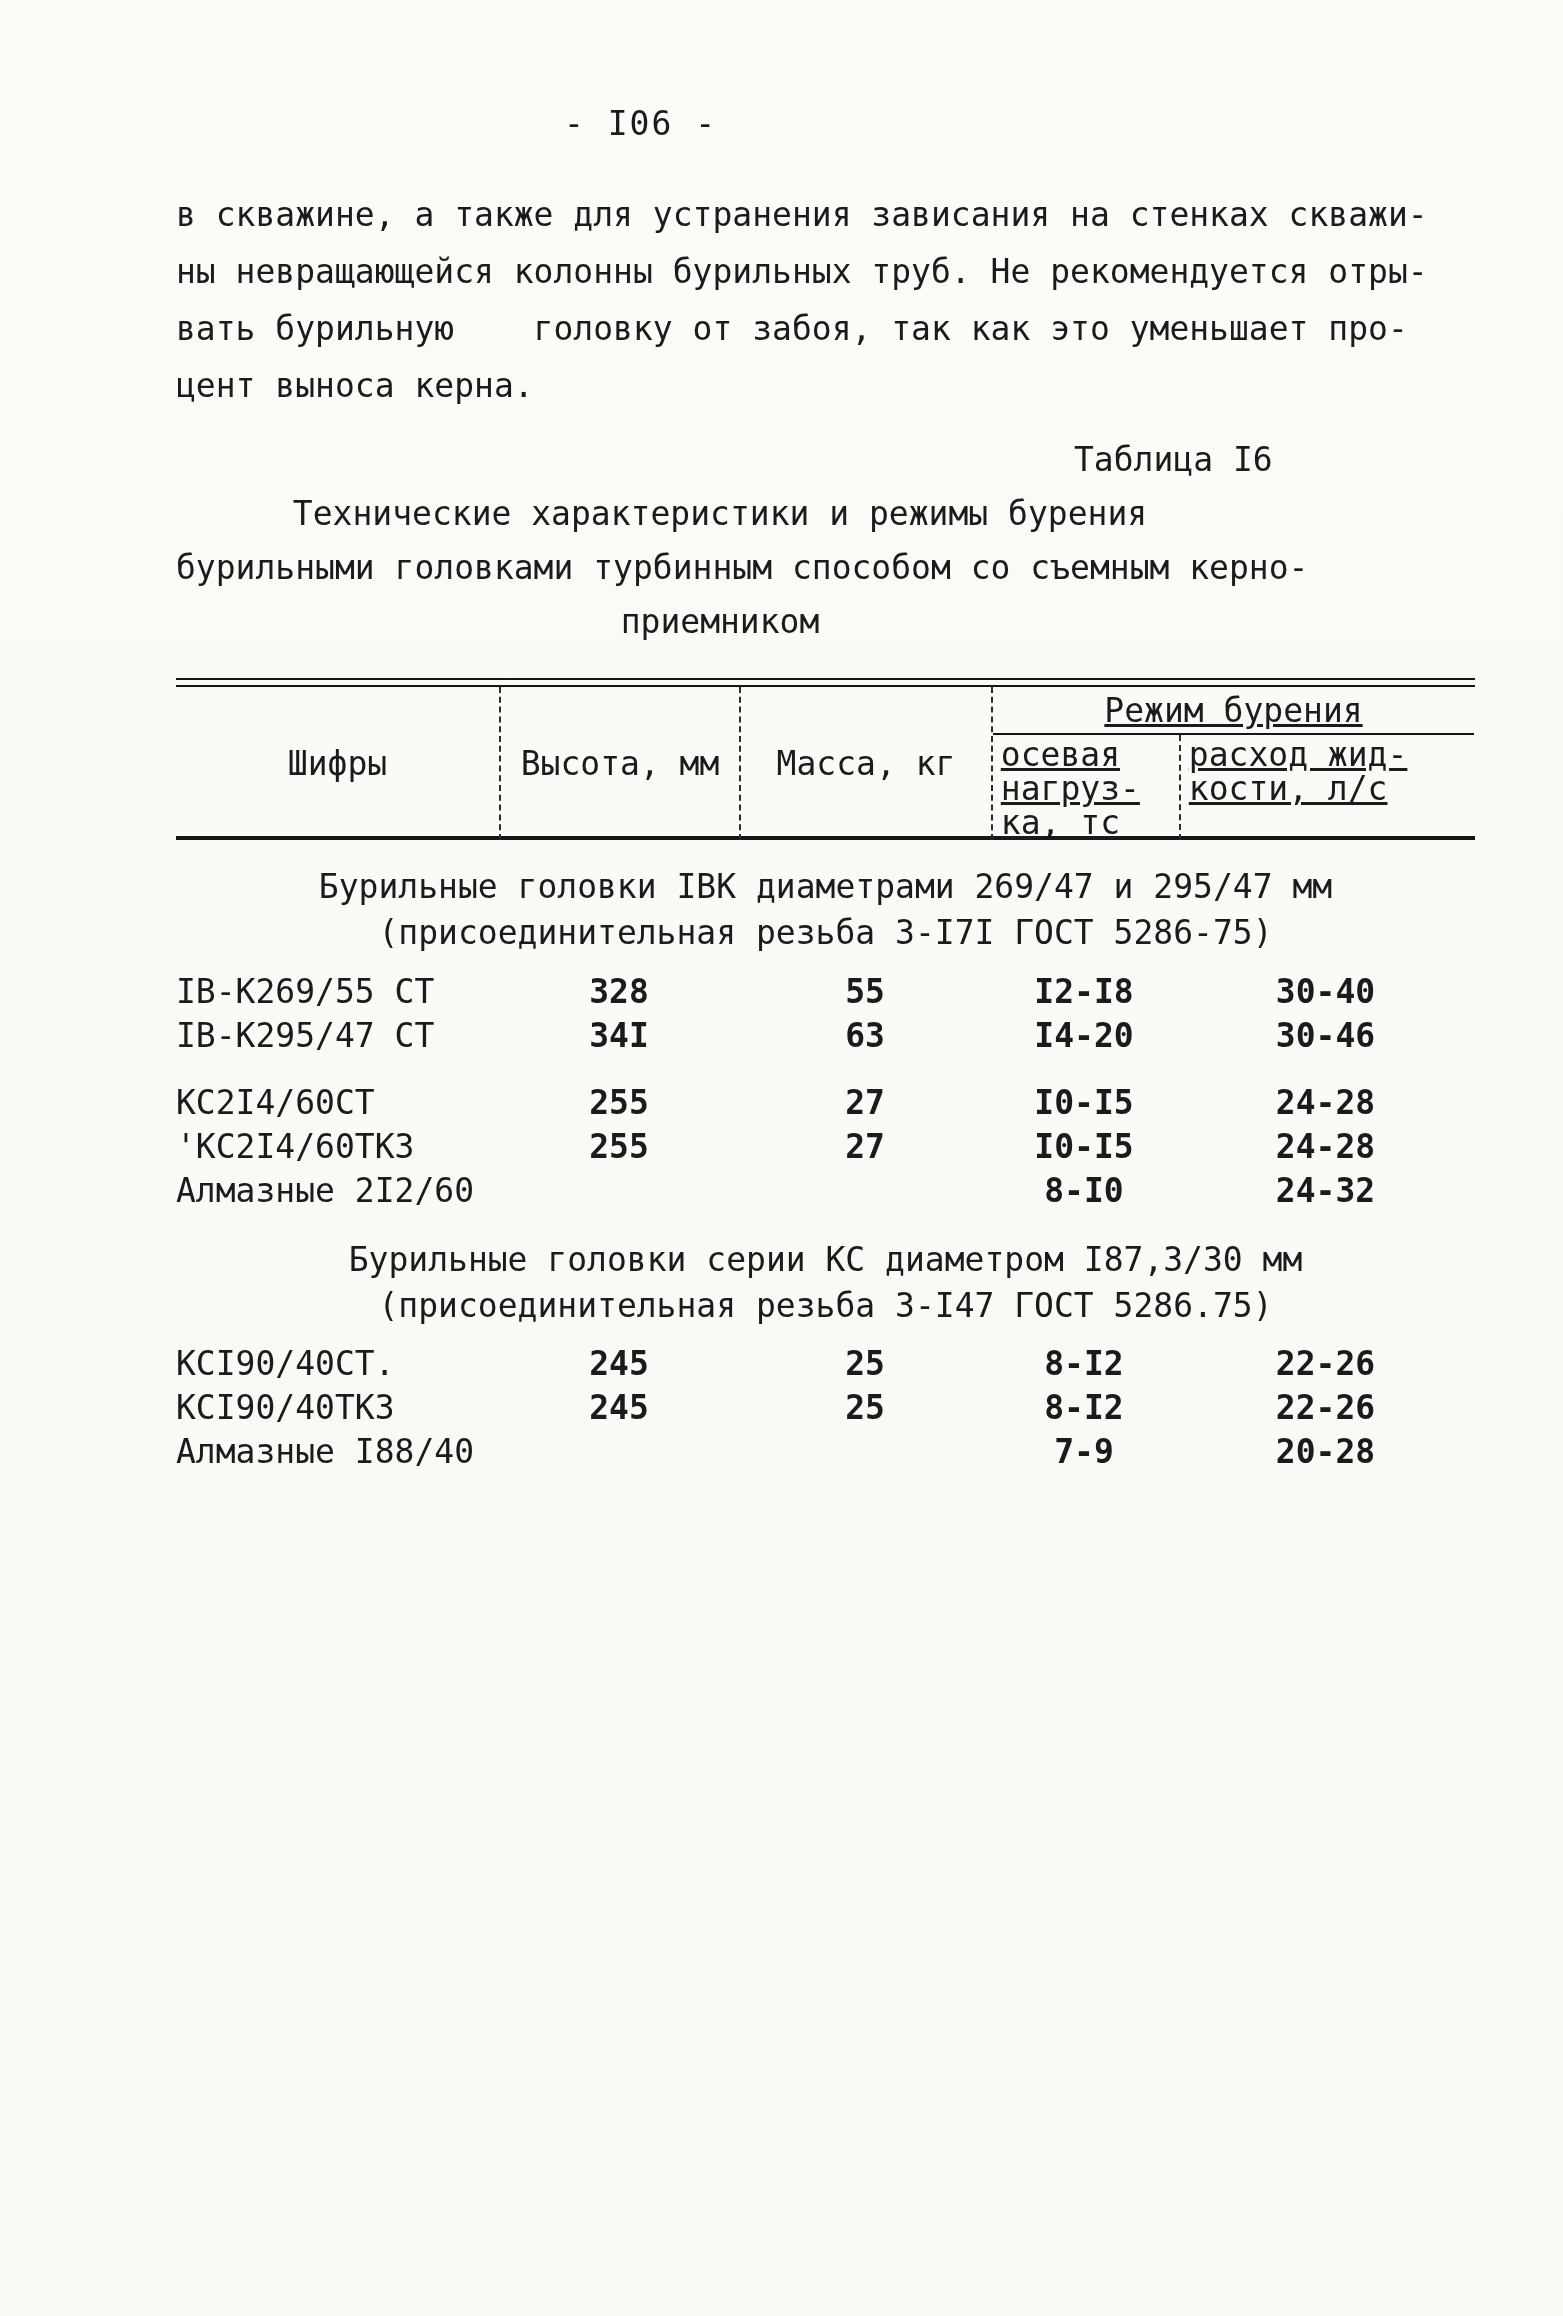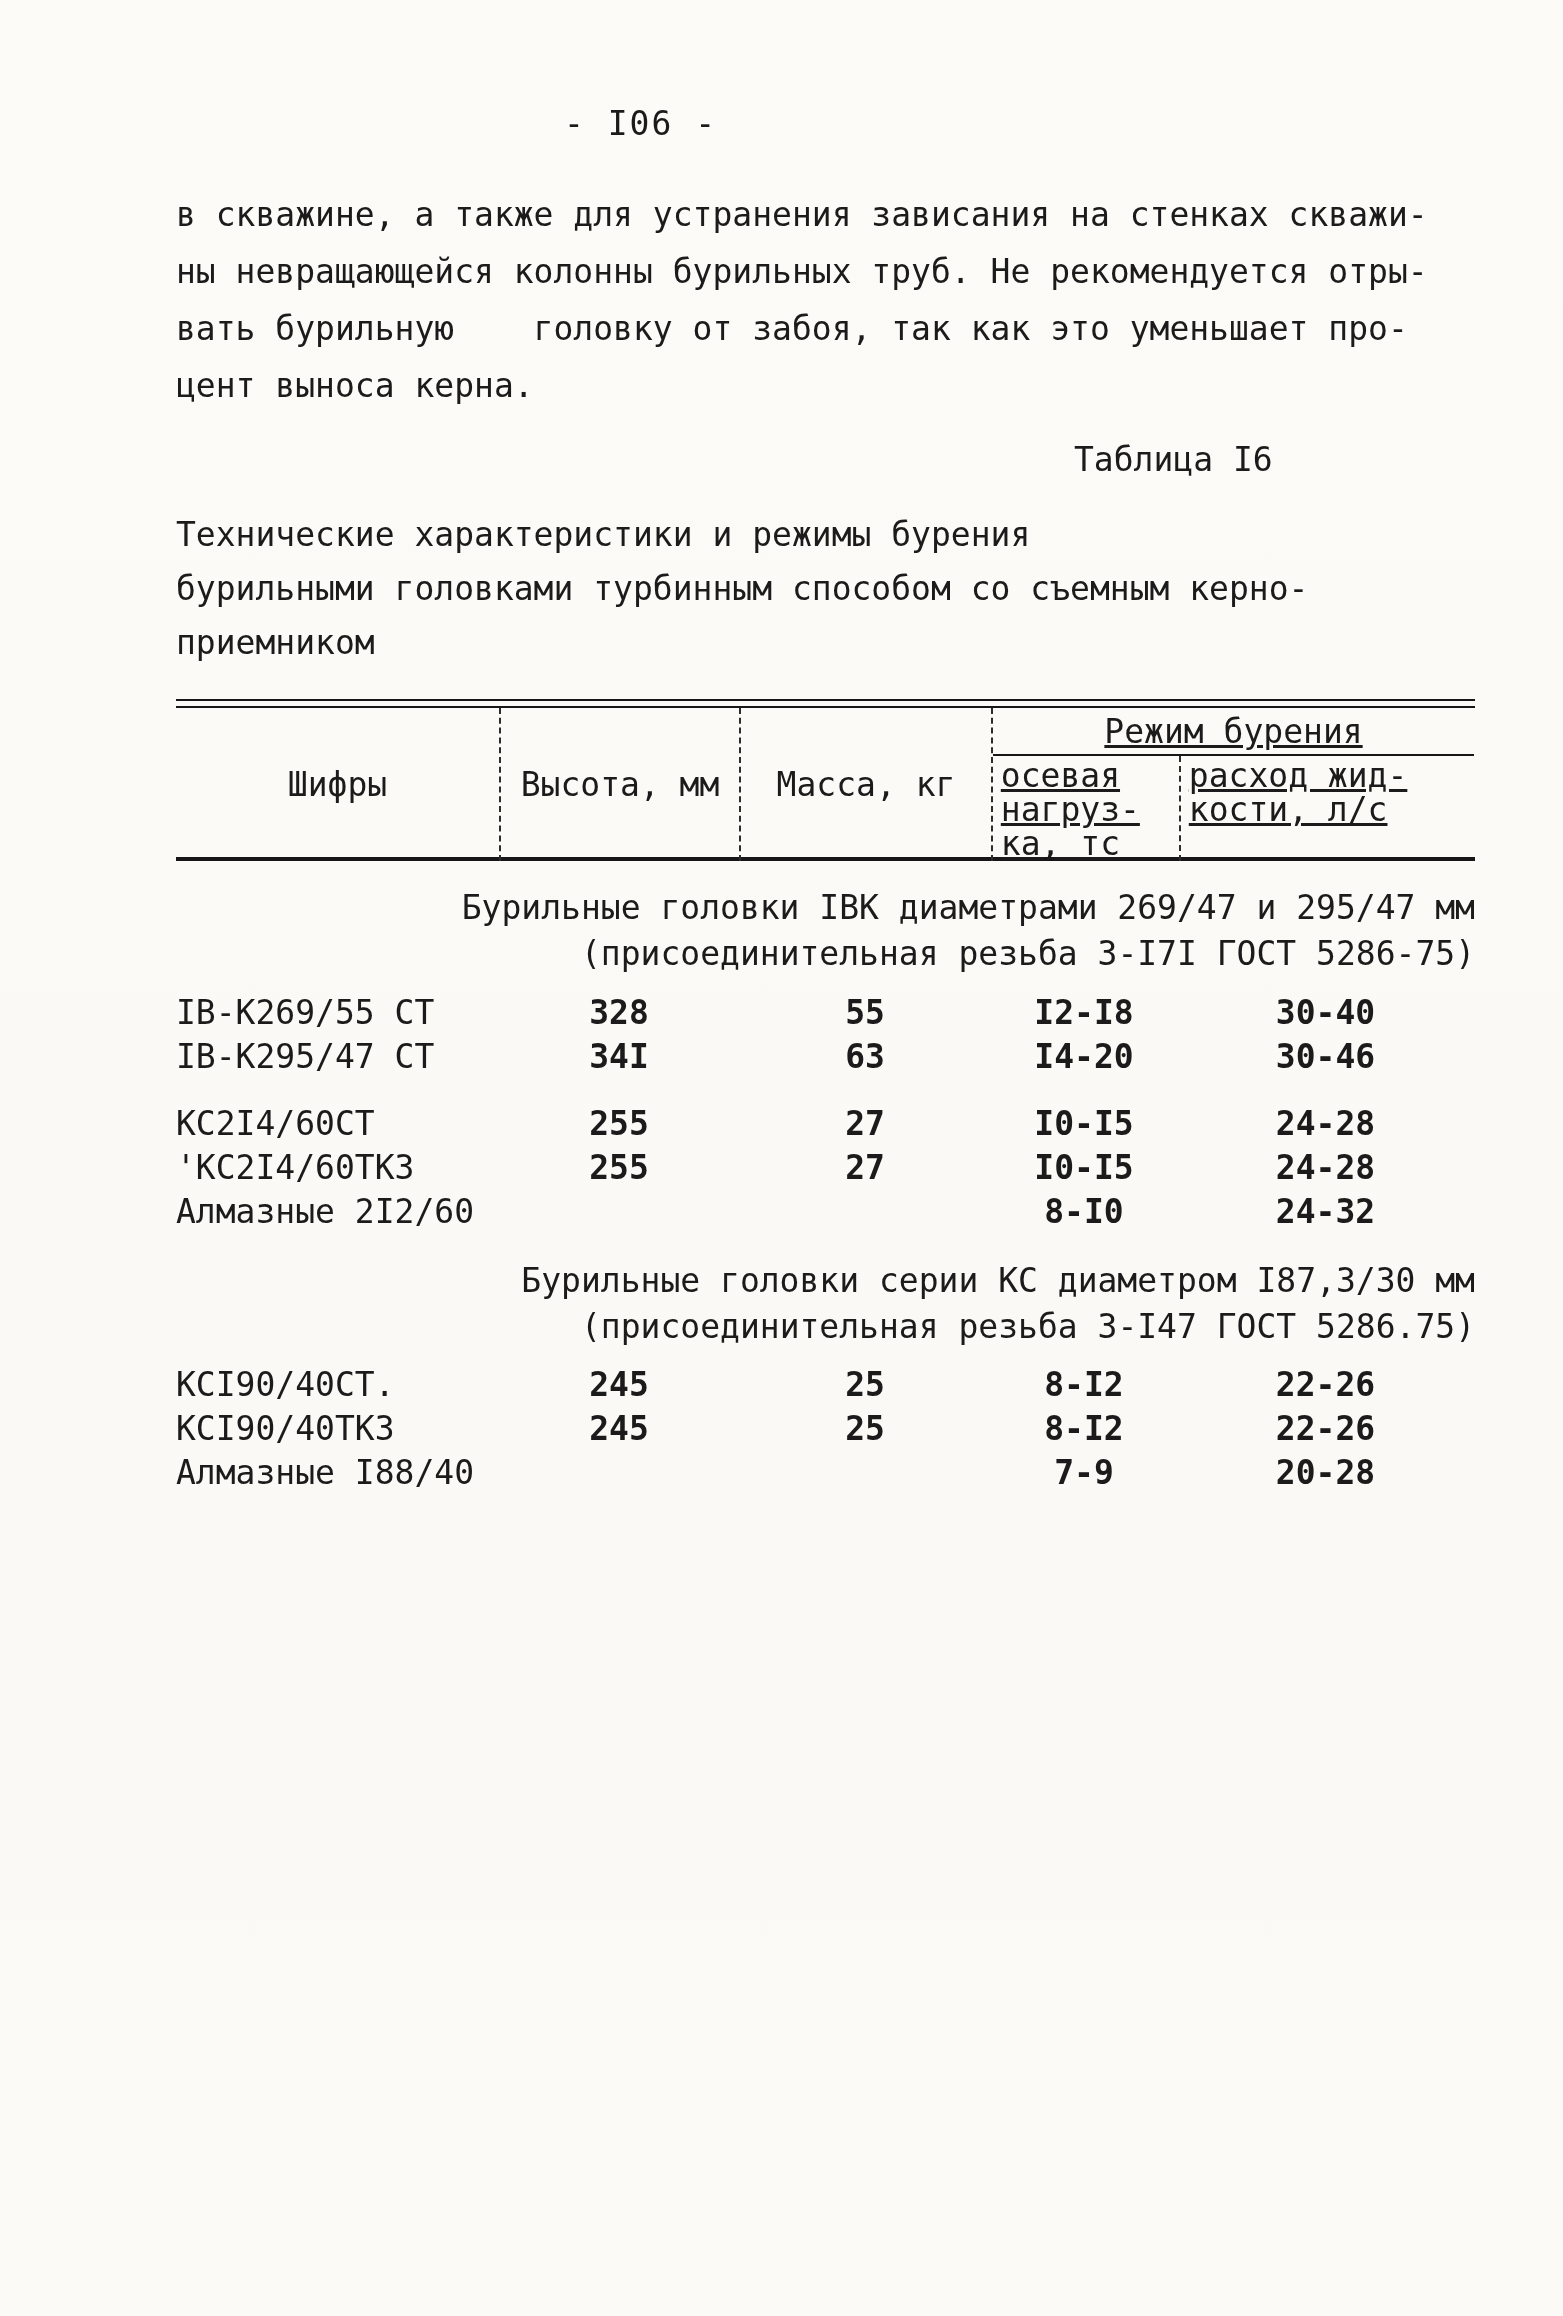--- a/index.html
+++ b/index.html
@@ -26,23 +26,23 @@
     position:absolute;left:176px;top:0;width:1299px;
   }
   .paragraph{margin-top:186px;}
   .paragraph .pline{white-space:pre;line-height:57px;}
   .table-label{
     margin-top:25.5px;
     padding-left:898px;
     white-space:pre;
   }
   .doc-title{
-    margin-top:29px;
+    margin-top:8px;
     width:1088px;
-    text-align:left;
+    text-align:center;
     line-height:54px;
   }
   .doc-title .tline{white-space:pre;}
   .table{margin-top:29px;width:1299px;}
   .rule-double{height:5.9px;border-top:2.9px solid var(--rule);border-bottom:2px solid var(--rule);}
   .rule-thick{border-top:4.9px solid var(--rule);}
   .thead{
     display:grid;
     grid-template-columns:var(--c1) var(--c2) var(--c3) calc(var(--c4) + var(--c5));
     height:149px;
@@ -66,21 +66,21 @@
     grid-template-columns:var(--c4) 1fr;
     text-decoration:underline;
   }
   .sub{
     white-space:pre-line;
     line-height:34px;
     padding:2.9px 0 0 7.8px;
   }
   .tbody .section{margin-top:23.5px;}
   .sec-title{text-align:center;line-height:46px;}
-  .sec-title .sline{white-space:pre;text-align:right;}
+  .sec-title .sline{white-space:pre;}
   .sec-rows{margin-top:13.7px;}
   .trow{
     display:grid;
     grid-template-columns:var(--c1) var(--c2) var(--c3) var(--c4) var(--c5);
     line-height:44px;
   }
   .trow .name{text-align:left;white-space:pre;}
   .trow .val{text-align:center;white-space:pre;font-weight:bold;}
   .table-bottom-space{height:804px;}
 </style>

